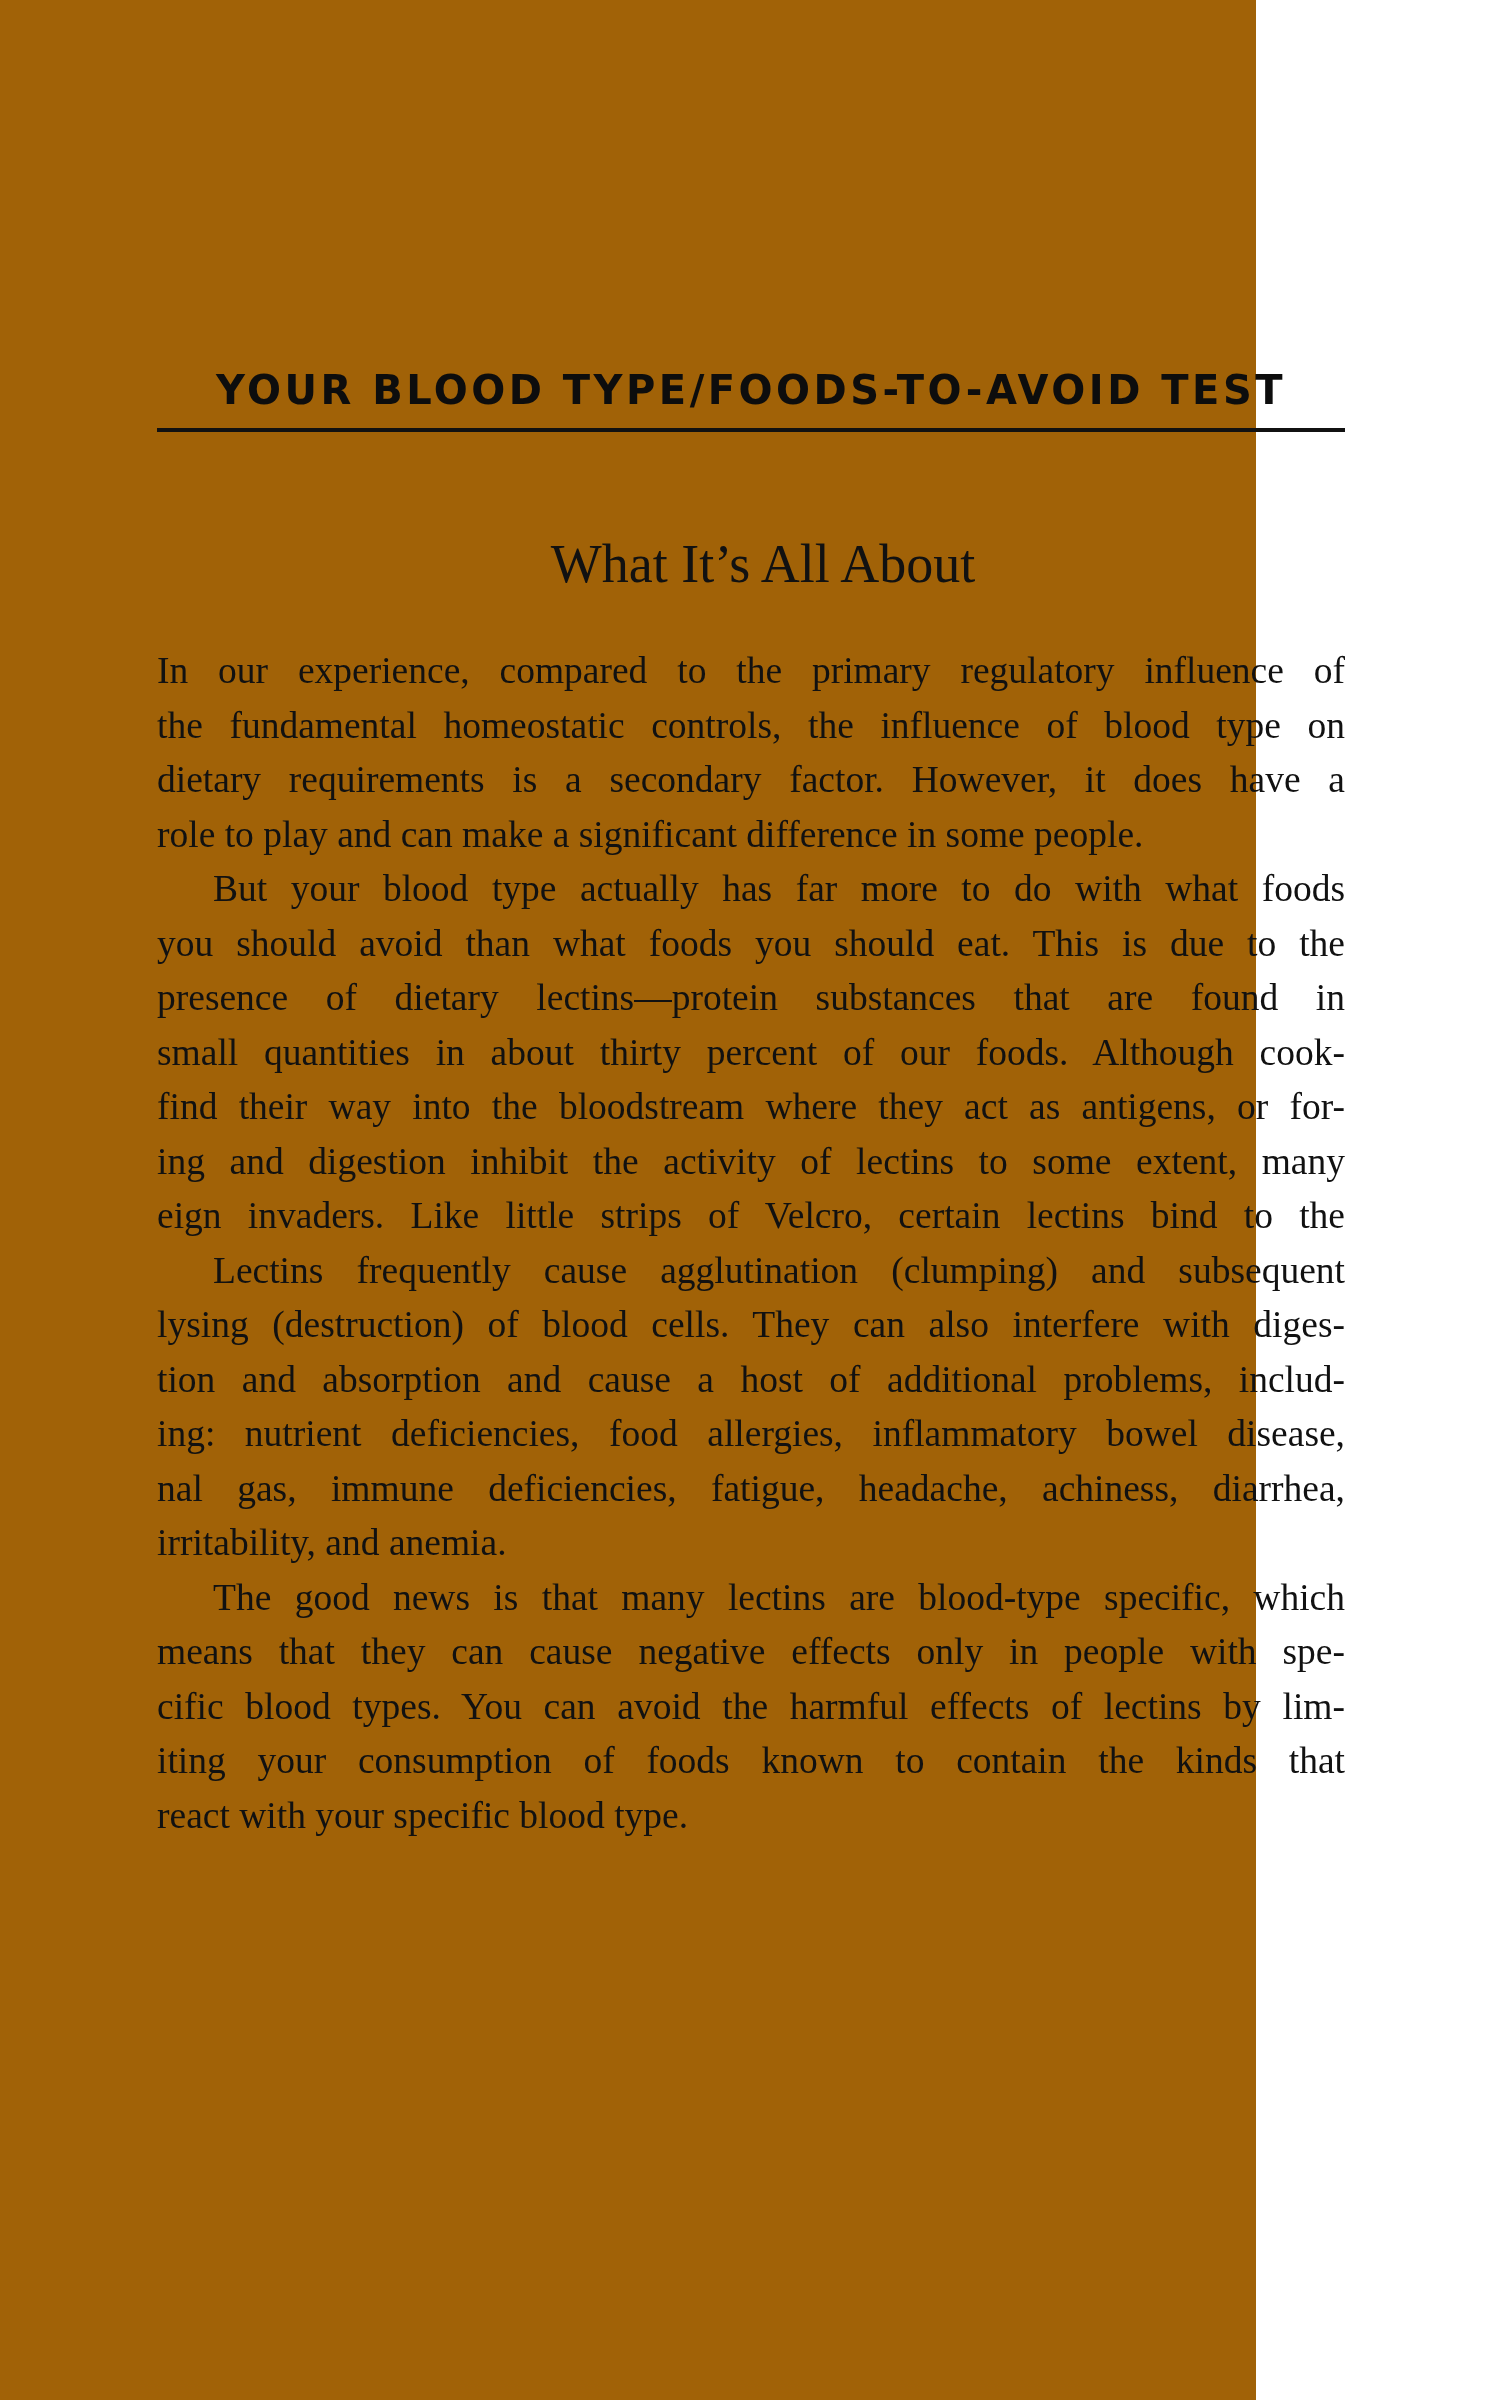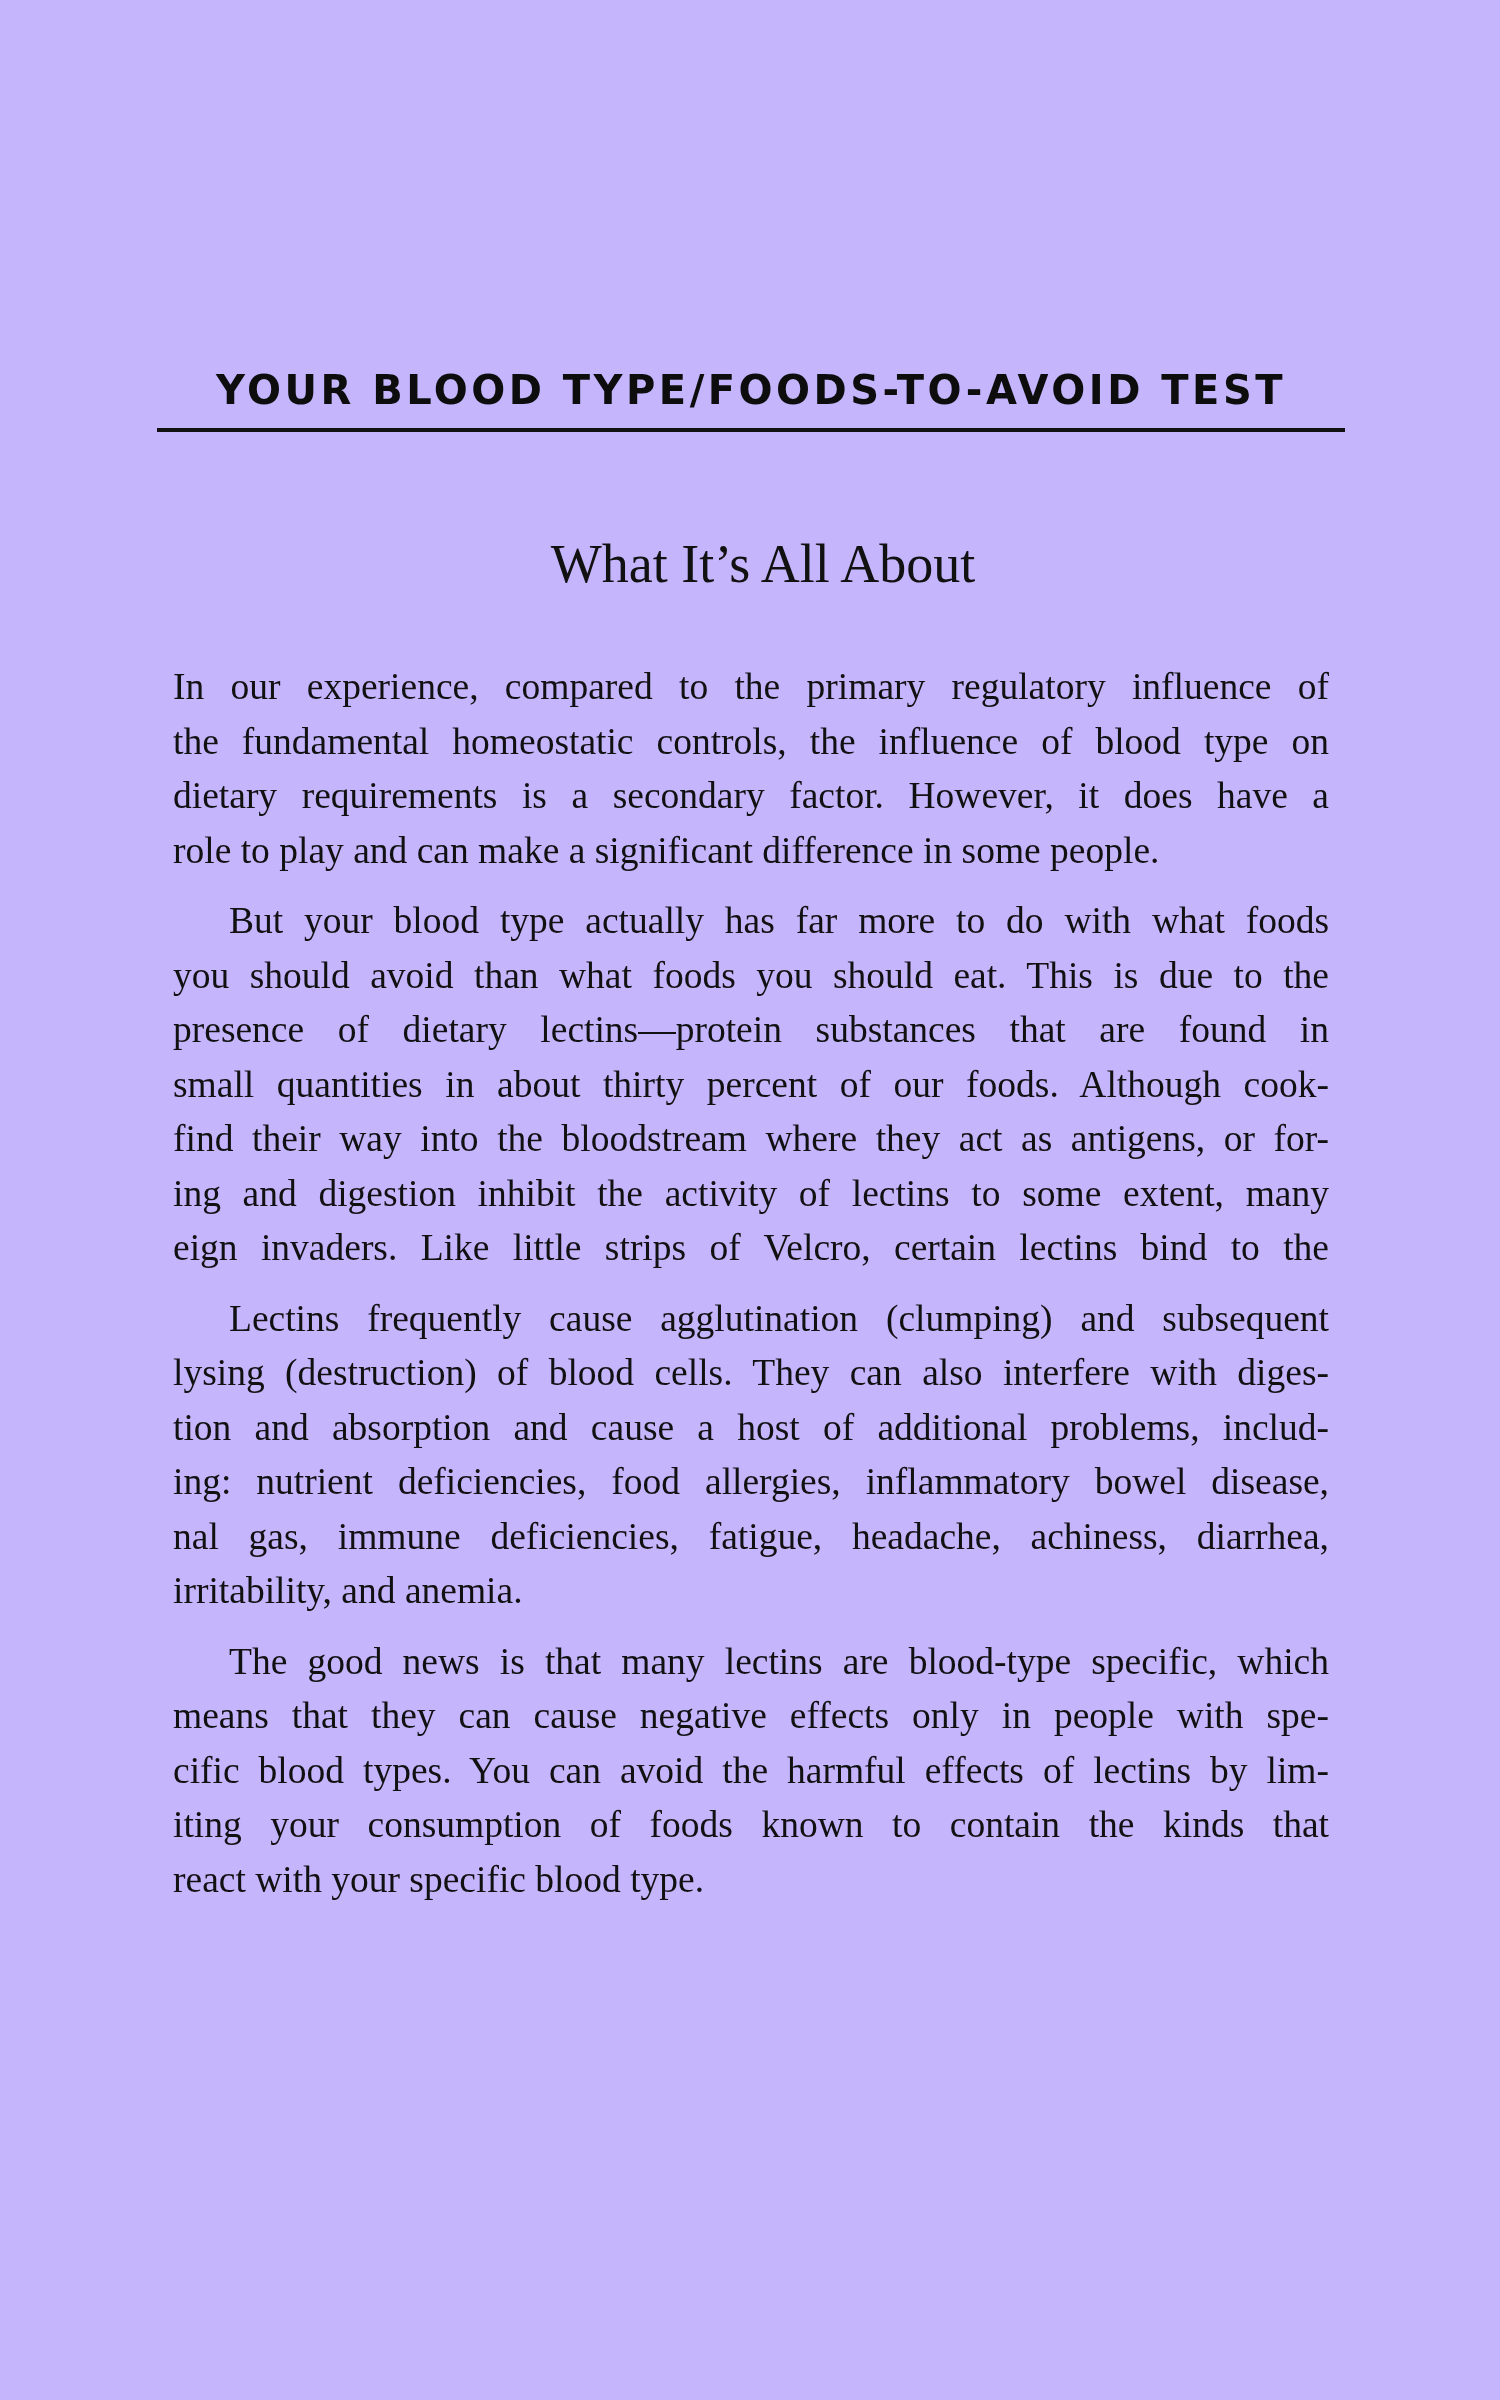--- a/index.html
+++ b/index.html
@@ -1,17 +1,17 @@
 <!DOCTYPE html>
 <html><head>
 <meta charset="utf-8">
 <style>
   html, body { margin: 0; padding: 0; background: #ffffff; }
   body { width: 1500px; height: 2400px; position: relative; overflow: hidden; color: #111111; }
-  .page { position: absolute; left: 0; top: 0; width: 1500px; height: 2400px; background: #c4b5fd; }
+  .page { position: absolute; left: 0; top: 0; width: 1256px; height: 2400px; background: #a16207; }
   .running-head {
     position: absolute; left: 157px; width: 1188px; top: 364px;
     text-align: center;
     font-family: "DejaVu Sans", sans-serif; font-weight: bold;
     font-size: 40px; line-height: 52px; letter-spacing: 5.2px;
     color: #0d0d0d;
     white-space: nowrap;
   }
   .rule {
     position: absolute; left: 157px; width: 1188px; top: 428px; height: 4px;
@@ -21,21 +21,21 @@
     position: absolute; left: 157px; width: 1188px; top: 520px;
     text-align: center;
     font-family: "Liberation Serif", serif; font-size: 54px; line-height: 64px;
     color: #111111;
   }
   .body-text {
     position: absolute; left: 157px; width: 1188px; top: 644px;
     font-family: "Liberation Serif", serif; font-size: 37.5px; line-height: 54.5px;
     color: #111111;
   }
-  .para { margin: 16px; }
+  .para { margin: 0; }
   .line {
     display: block; height: 54.5px; white-space: nowrap;
     text-align: justify; text-align-last: justify;
   }
   .line.last { text-align: left; text-align-last: left; }
   .line.indent { padding-left: 56px; }
 </style>
 </head>
 <body>
 

